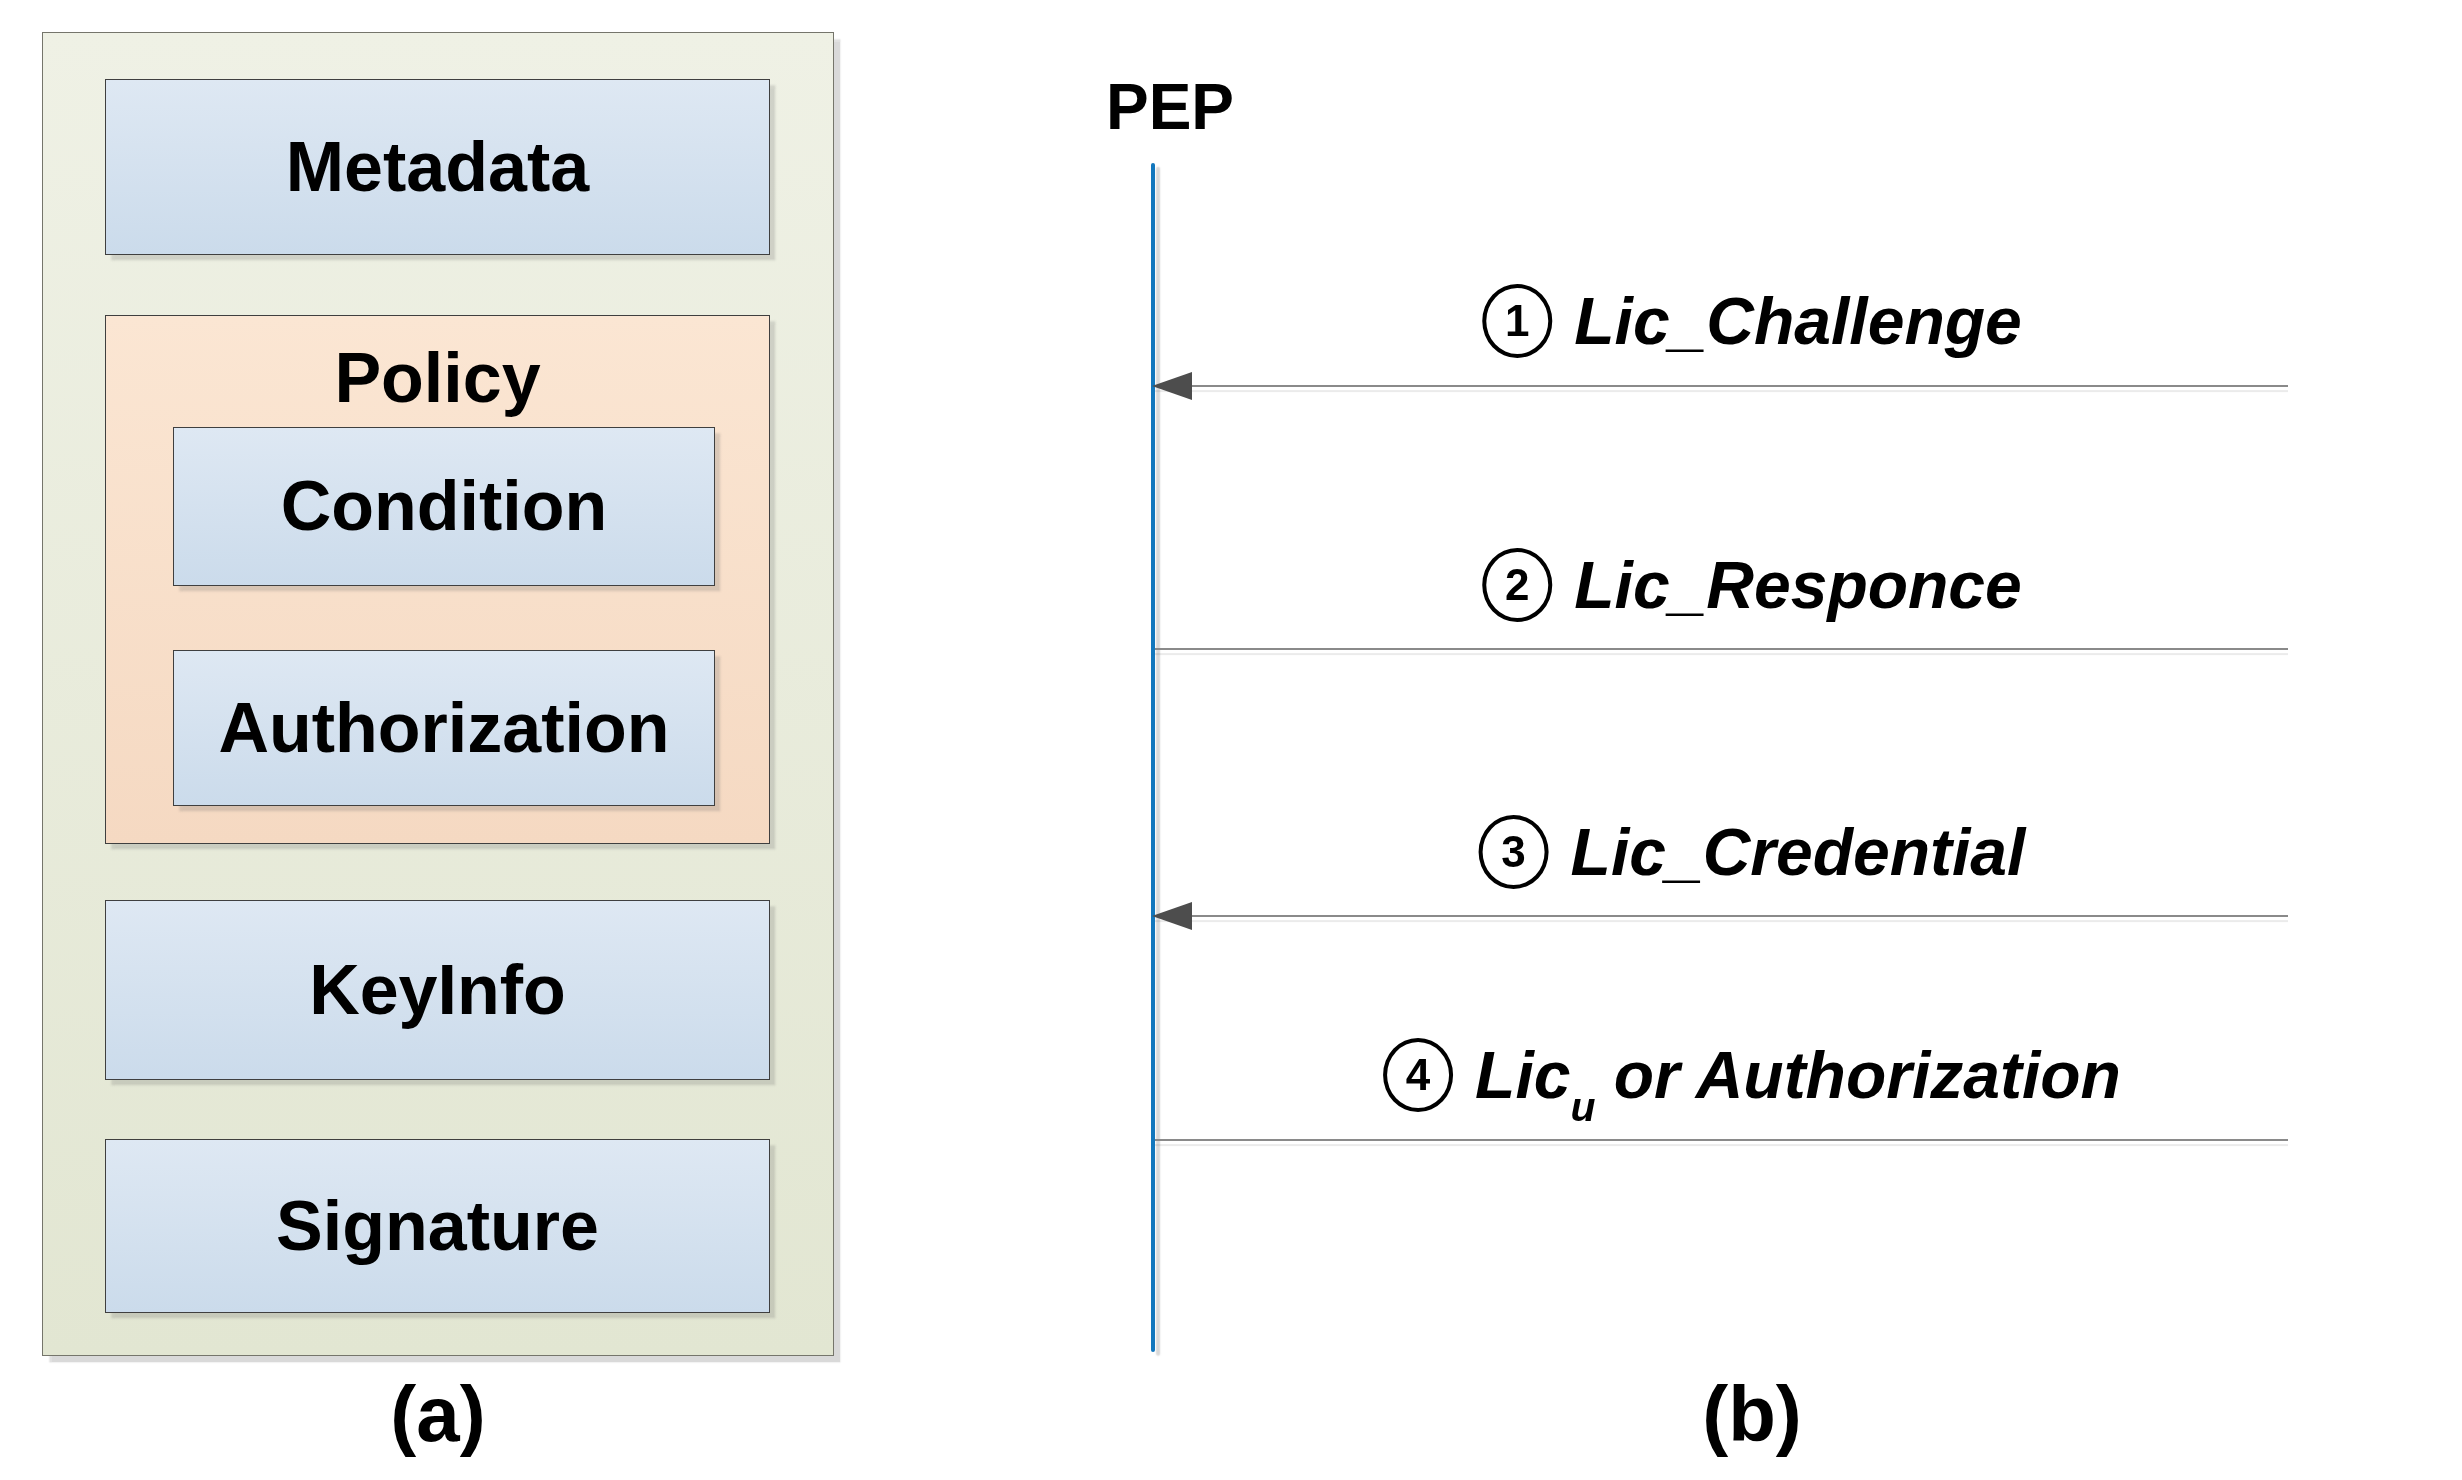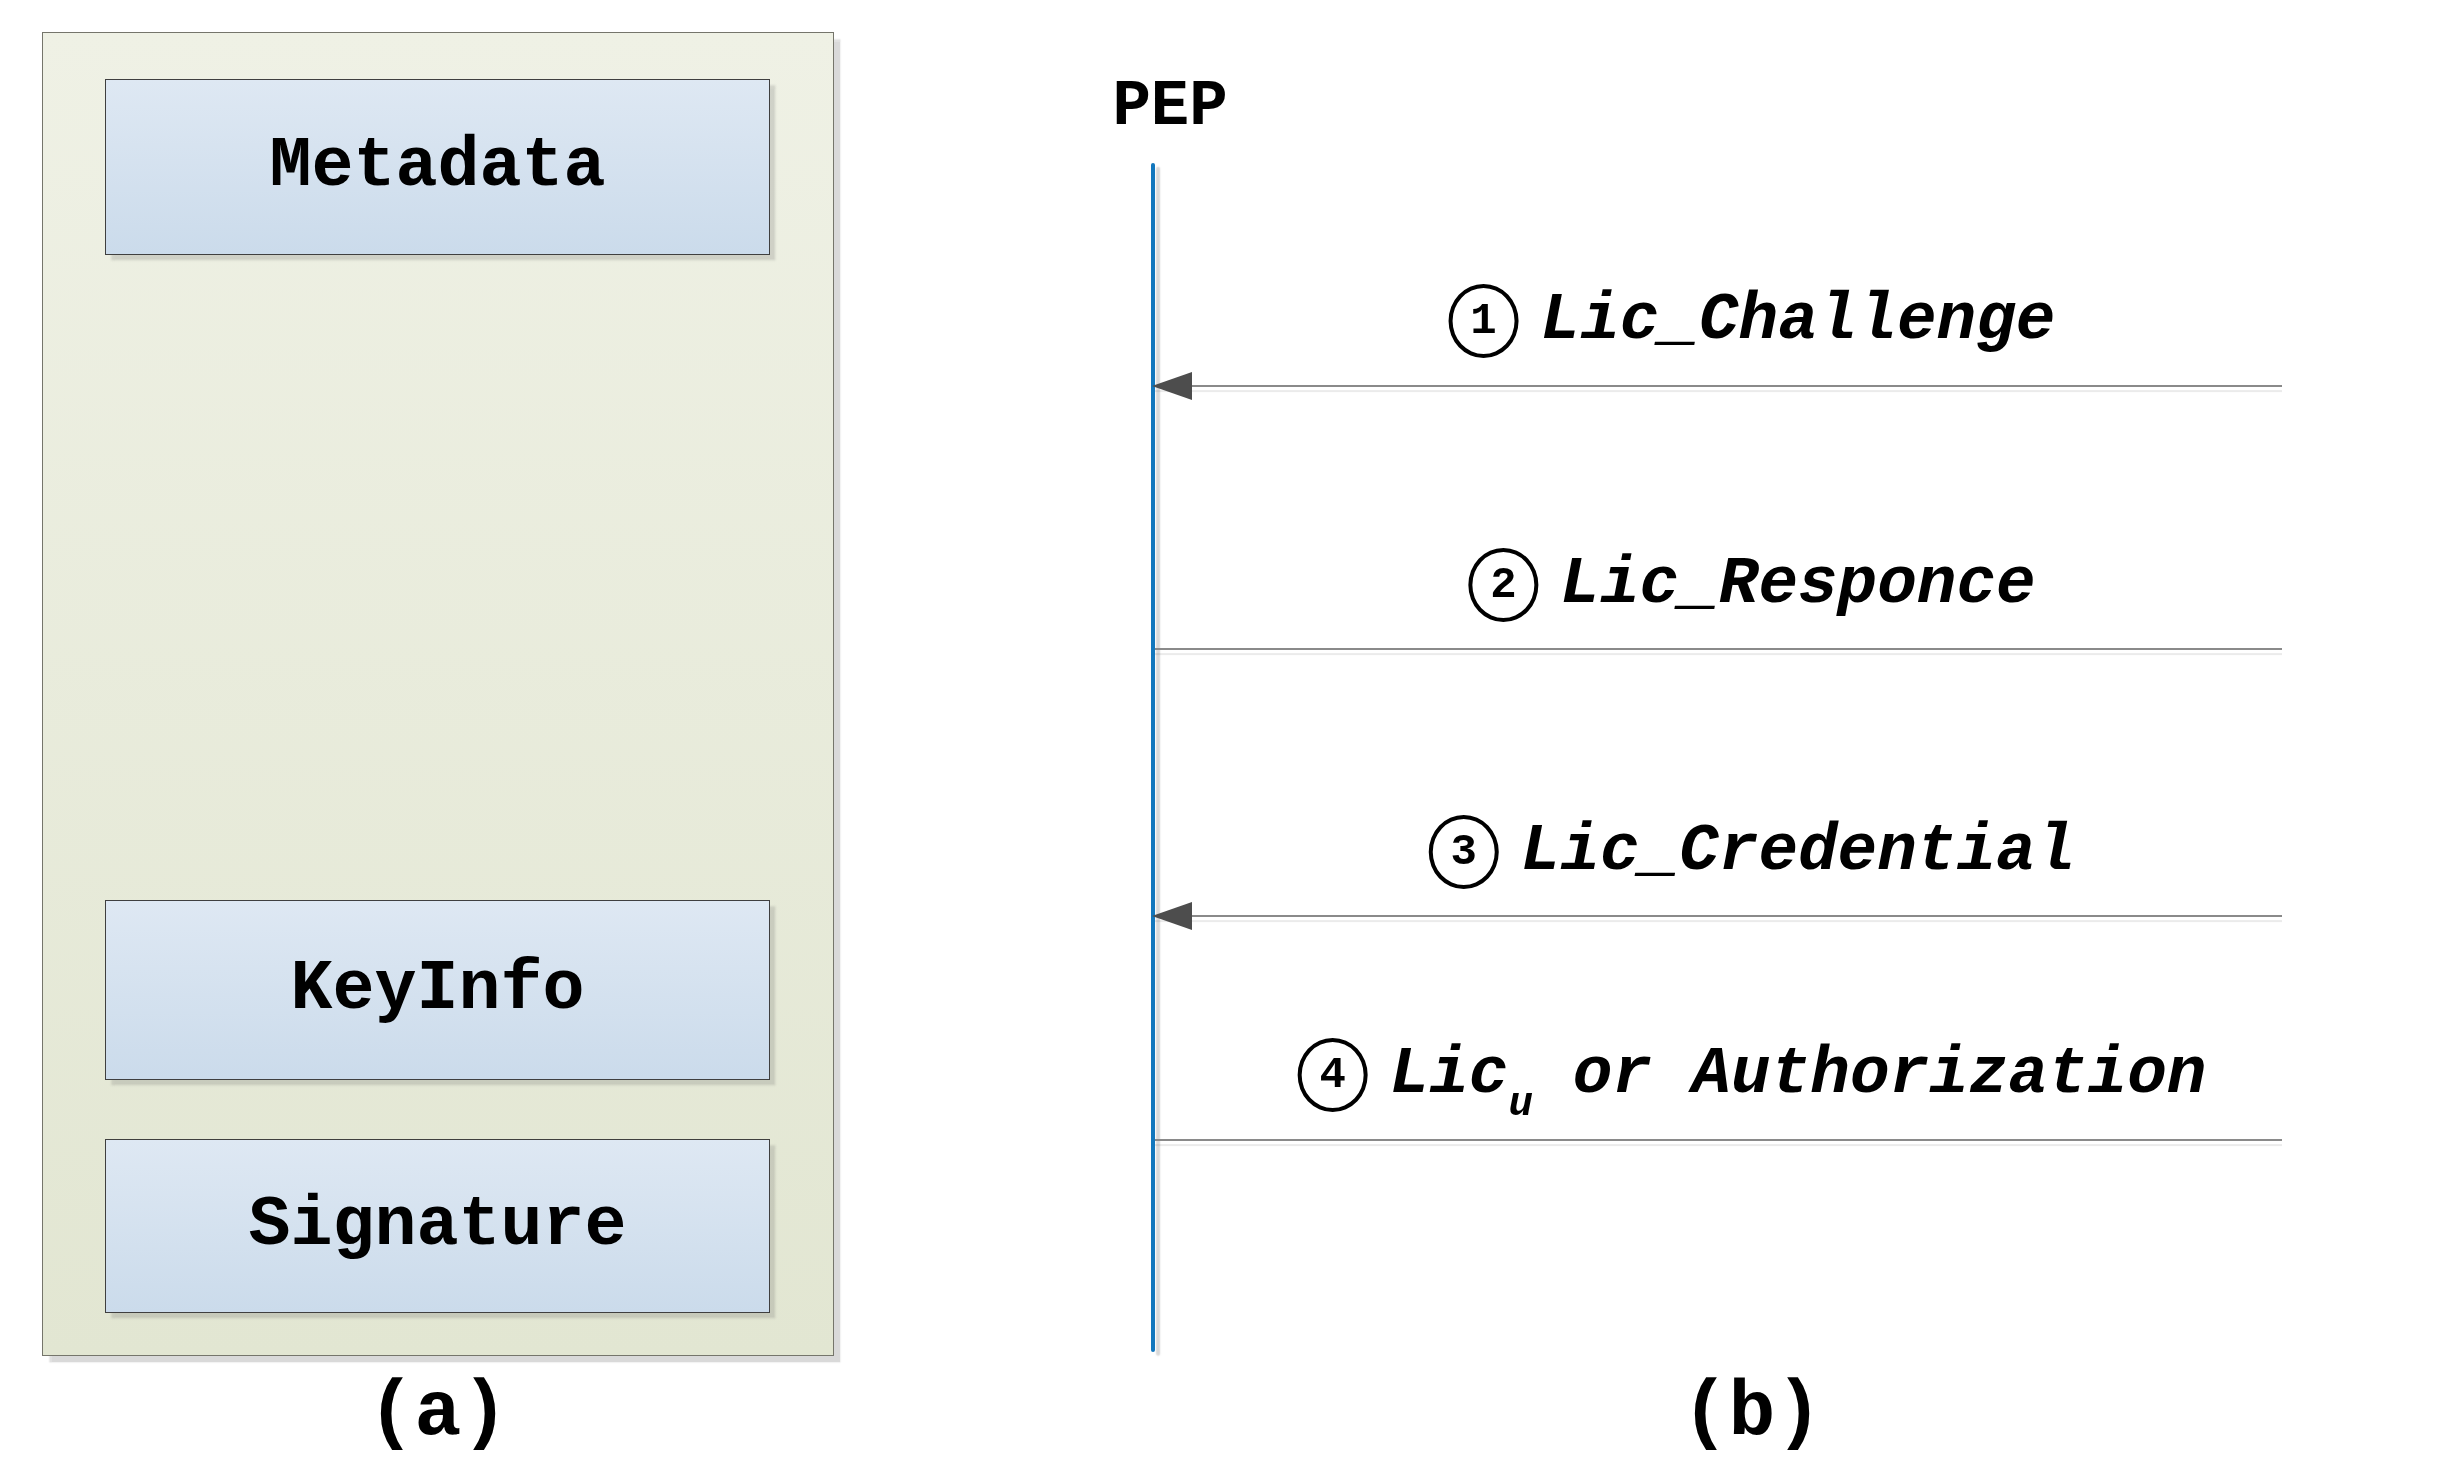--- a/index.html
+++ b/index.html
@@ -5,21 +5,21 @@
   :root{
     --lifeline-blue:#1277bd;
     --box-blue-top:#dee8f3; --box-blue-bottom:#cbdbeb;
     --box-peach-top:#fbe6d3; --box-peach-bottom:#f5d9c2;
     --panel-bg-top:#eff1e5; --panel-bg-bottom:#e2e6d2;
     --arrow-gray:#8a8a8a; --arrowhead-gray:#4d4d4d;
   }
   html,body{margin:0;padding:0;background:#ffffff;}
   .canvas{
     position:relative;width:2282px;height:1480px;overflow:hidden;
-    font-family:Liberation Mono, monospace;color:#000;background:#fff;
+    font-family:Liberation Sans, sans-serif;color:#000;background:#fff;padding-left:6px;
   }
   
   .outer-box{
     position:absolute;left:42px;top:31.5px;width:792px;height:1324px;
     background:linear-gradient(180deg,var(--panel-bg-top,#eff1e5),var(--panel-bg-bottom,#e2e6d2));
     border:1.5px solid #75756b;
     box-shadow:6.6px 6.6px 1.5px rgba(120,120,120,.28);
     box-sizing:border-box;
   }
   .box{
@@ -87,20 +87,29 @@
 </head>
 <body>
 
 <div class="canvas">
 
   <div class="outer-box">
     <div class="box blue metadata">
       <span>Metadata</span>
     </div>
 
+    <div class="box peach policy">
+      <div class="policy-label">Policy</div>
+      <div class="box blue condition">
+        <span>Condition</span>
+      </div>
+      <div class="box blue authorization">
+        <span>Authorization</span>
+      </div>
+    </div>
 
     <div class="box blue keyinfo">
       <span>KeyInfo</span>
     </div>
     <div class="box blue signature">
       <span>Signature</span>
     </div>
   </div>
 
   <div class="caption caption-a">(a)</div>

